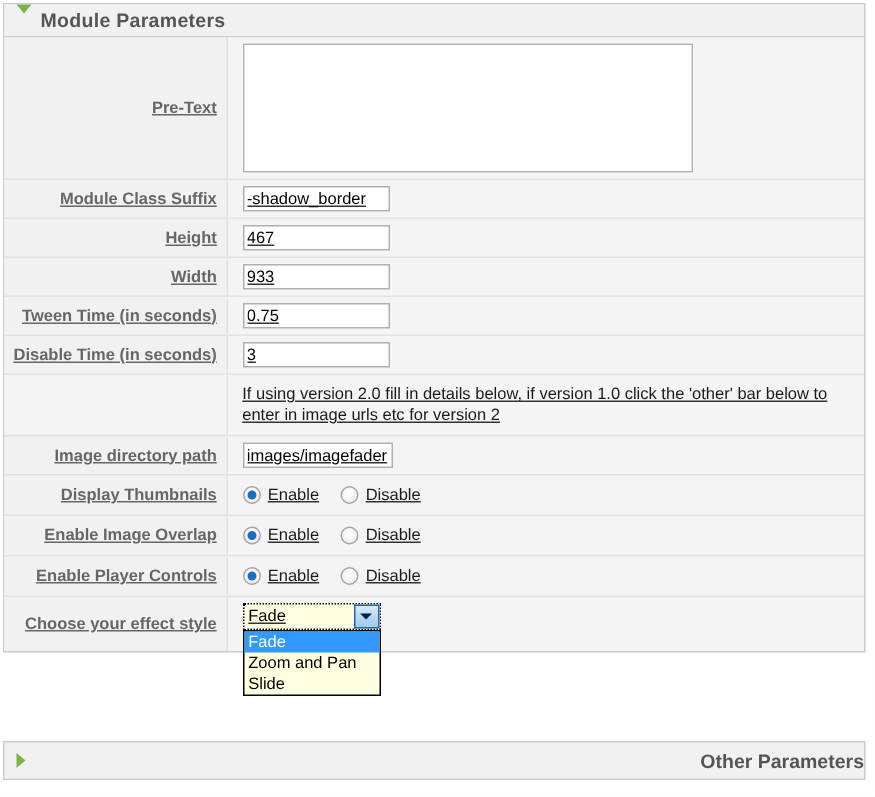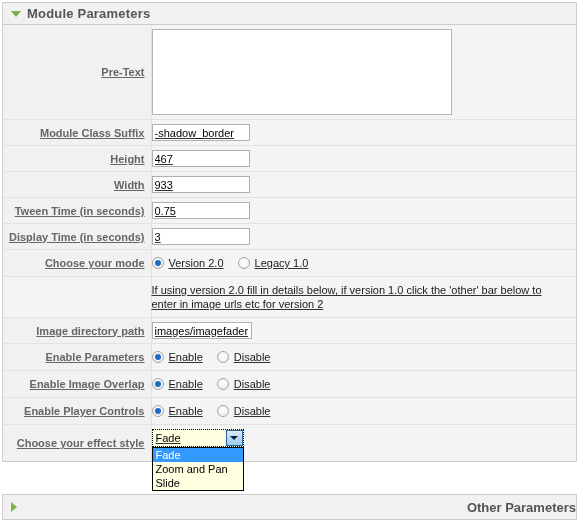--- a/index.html
+++ b/index.html
@@ -28,21 +28,21 @@
   }
 
   .panel-header {
     height: 22px;
     line-height: 22px;
     border-bottom: 1px solid #cccccc;
     background: #f1f1f1;
     padding-left: 8px;
     box-sizing: border-box;
     display: flex;
-    align-items: center;
+    align-items: flex-start;
   }
   .panel-header .title {
     font-size: 13px;
     font-weight: bold;
     color: #555555;
     letter-spacing: 0.2px;
     margin-left: 6px;
   }
 
   .tri-down {
@@ -83,21 +83,21 @@
     font-weight: bold;
     font-size: 11px;
     line-height: 14px;
     background: #f1f1f1;
     border-right: 1px solid #e2e2e2;
     box-sizing: border-box;
   }
   td.label-cell.blank { background: #f4f4f4; }
 
   td.field-cell {
-    padding: 4px 4px 4px 0;
+    padding: 4px 4px 4px 10px;
     background: #f4f4f4;
     box-sizing: border-box;
   }
 
   
   textarea.pretext {
     width: 300px;
     height: 86px;
     border: 1px solid #b5b5b5;
     background: #ffffff;
@@ -295,59 +295,44 @@
       </tr>
 
       <tr>
         <td class="label-cell">Tween Time (in seconds)</td>
         <td class="field-cell">
           <input class="txt" type="text" value="0.75" style="">
         </td>
       </tr>
 
       <tr>
-        <td class="label-cell">Display Time (in seconds)</td>
+        <td class="label-cell">Disable Time (in seconds)</td>
         <td class="field-cell">
           <input class="txt" type="text" value="3" style="">
         </td>
       </tr>
 
 
-      <tr>
-        <td class="label-cell">Choose your mode</td>
-        <td class="field-cell">
-          <div class="radio-group">
-            <span class="radio-item">
-              <span class="radio checked"></span>
-              <span class="radio-label">Version 2.0</span>
-            </span>
-            <span class="radio-item">
-              <span class="radio"></span>
-              <span class="radio-label">Legacy 1.0</span>
-            </span>
-          </div>
-        </td>
-      </tr>
 
       <tr>
         <td class="label-cell blank"></td>
         <td class="field-cell">
           <div class="help-text">If using version 2.0 fill in details below, if version 1.0 click the 'other' bar below to enter in image urls etc for version 2</div>
         </td>
       </tr>
 
       <tr>
         <td class="label-cell">Image directory path</td>
         <td class="field-cell">
           <input class="txt wide" type="text" value="images/imagefader" style="">
         </td>
       </tr>
 
       <tr>
-        <td class="label-cell">Enable Parameters</td>
+        <td class="label-cell">Display Thumbnails</td>
         <td class="field-cell">
           <div class="radio-group">
             <span class="radio-item">
               <span class="radio checked"></span>
               <span class="radio-label">Enable</span>
             </span>
             <span class="radio-item">
               <span class="radio"></span>
               <span class="radio-label">Disable</span>
             </span>

